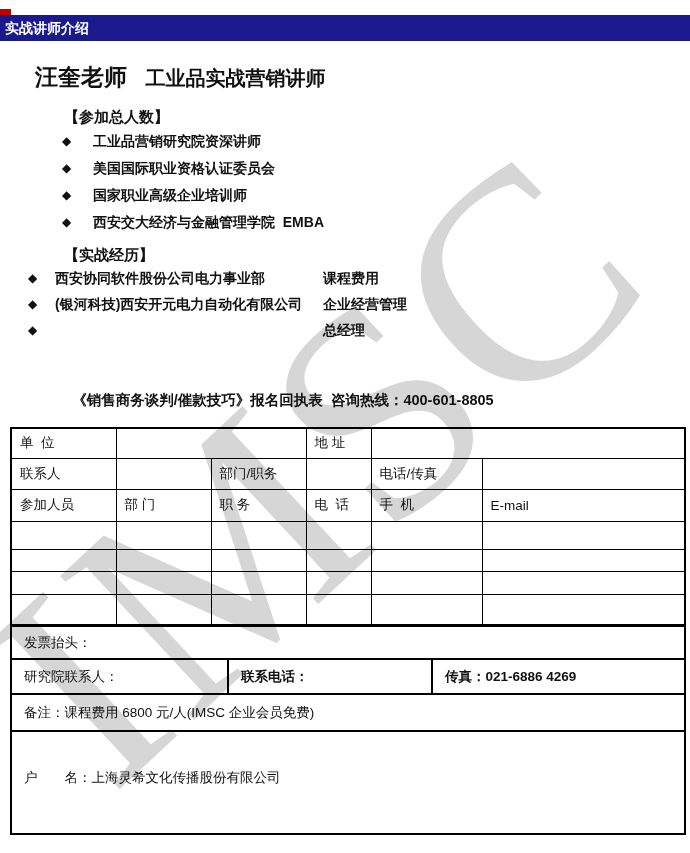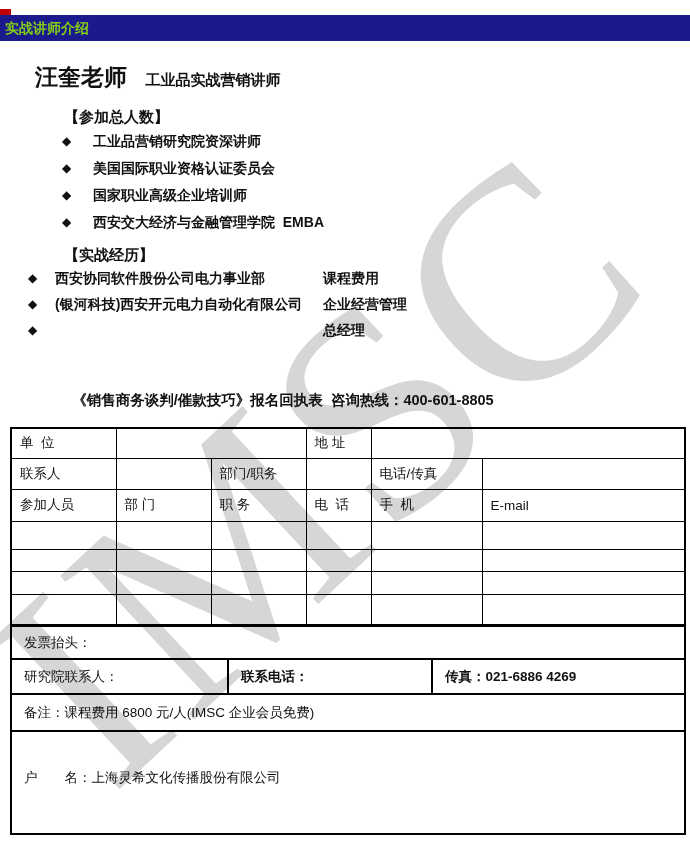--- a/index.html
+++ b/index.html
@@ -14,27 +14,27 @@
     font-family:"Liberation Serif","DejaVu Serif",serif;
     font-size:300px;font-weight:normal;color:#d6d6d6;line-height:1;
     transform:rotate(-43deg);transform-origin:center;letter-spacing:4px;
     z-index:0;user-select:none;white-space:pre;
   }
   .content{position:absolute;left:0;top:0;width:100%;height:100%;z-index:1;}
   
   .accent{position:absolute;left:0;top:9px;width:11px;height:11px;background:#c00000;}
   .headerbar{
     position:absolute;left:0;top:15px;width:690px;height:26px;background:#1a1a8c;
-    color:#84cc16;font-size:14px;font-weight:bold;line-height:26px;
+    color:#ffffff;font-size:14px;font-weight:bold;line-height:26px;
   }
   .headerbar span{padding-left:5px;}
   
   .nameline{position:absolute;left:35px;top:62px;white-space:nowrap;}
   .nameline .name{font-size:23px;font-weight:bold;}
-  .nameline .subtitle{font-size:15px;font-weight:bold;margin-left:14px;}
+  .nameline .subtitle{font-size:20px;font-weight:bold;margin-left:14px;}
   .sec-title{position:absolute;left:64px;font-size:15px;font-weight:bold;white-space:nowrap;}
   .honors-title{top:108px;}
   .exp-title{top:246px;}
   .honors{position:absolute;left:62px;top:133px;}
   .h-item{position:relative;height:27px;font-size:14px;font-weight:600;white-space:pre;}
   .h-item .bullet{position:absolute;left:0;top:1px;font-size:12px;}
   .h-item .h-text{position:absolute;left:31px;top:0;}
   .exp{position:absolute;left:28px;top:270px;width:640px;}
   .e-item{position:relative;height:26px;font-size:14px;font-weight:600;white-space:pre;}
   .e-item .bullet{position:absolute;left:0;top:1px;font-size:12px;}

